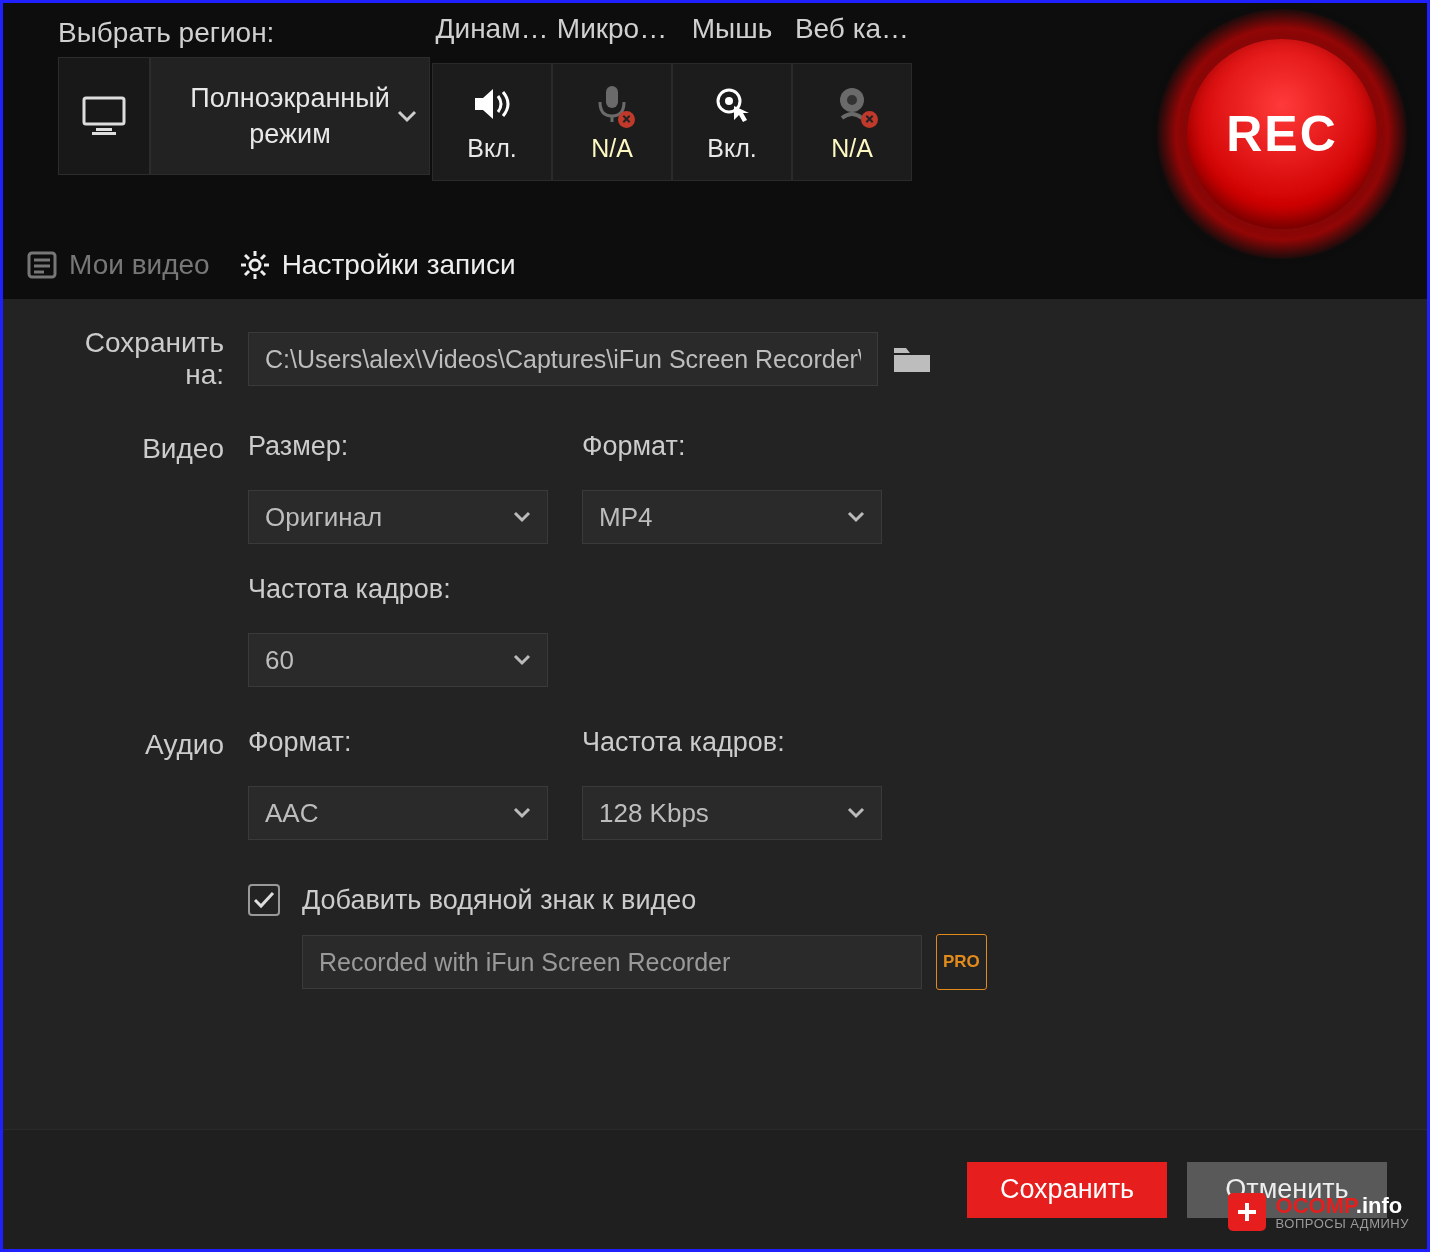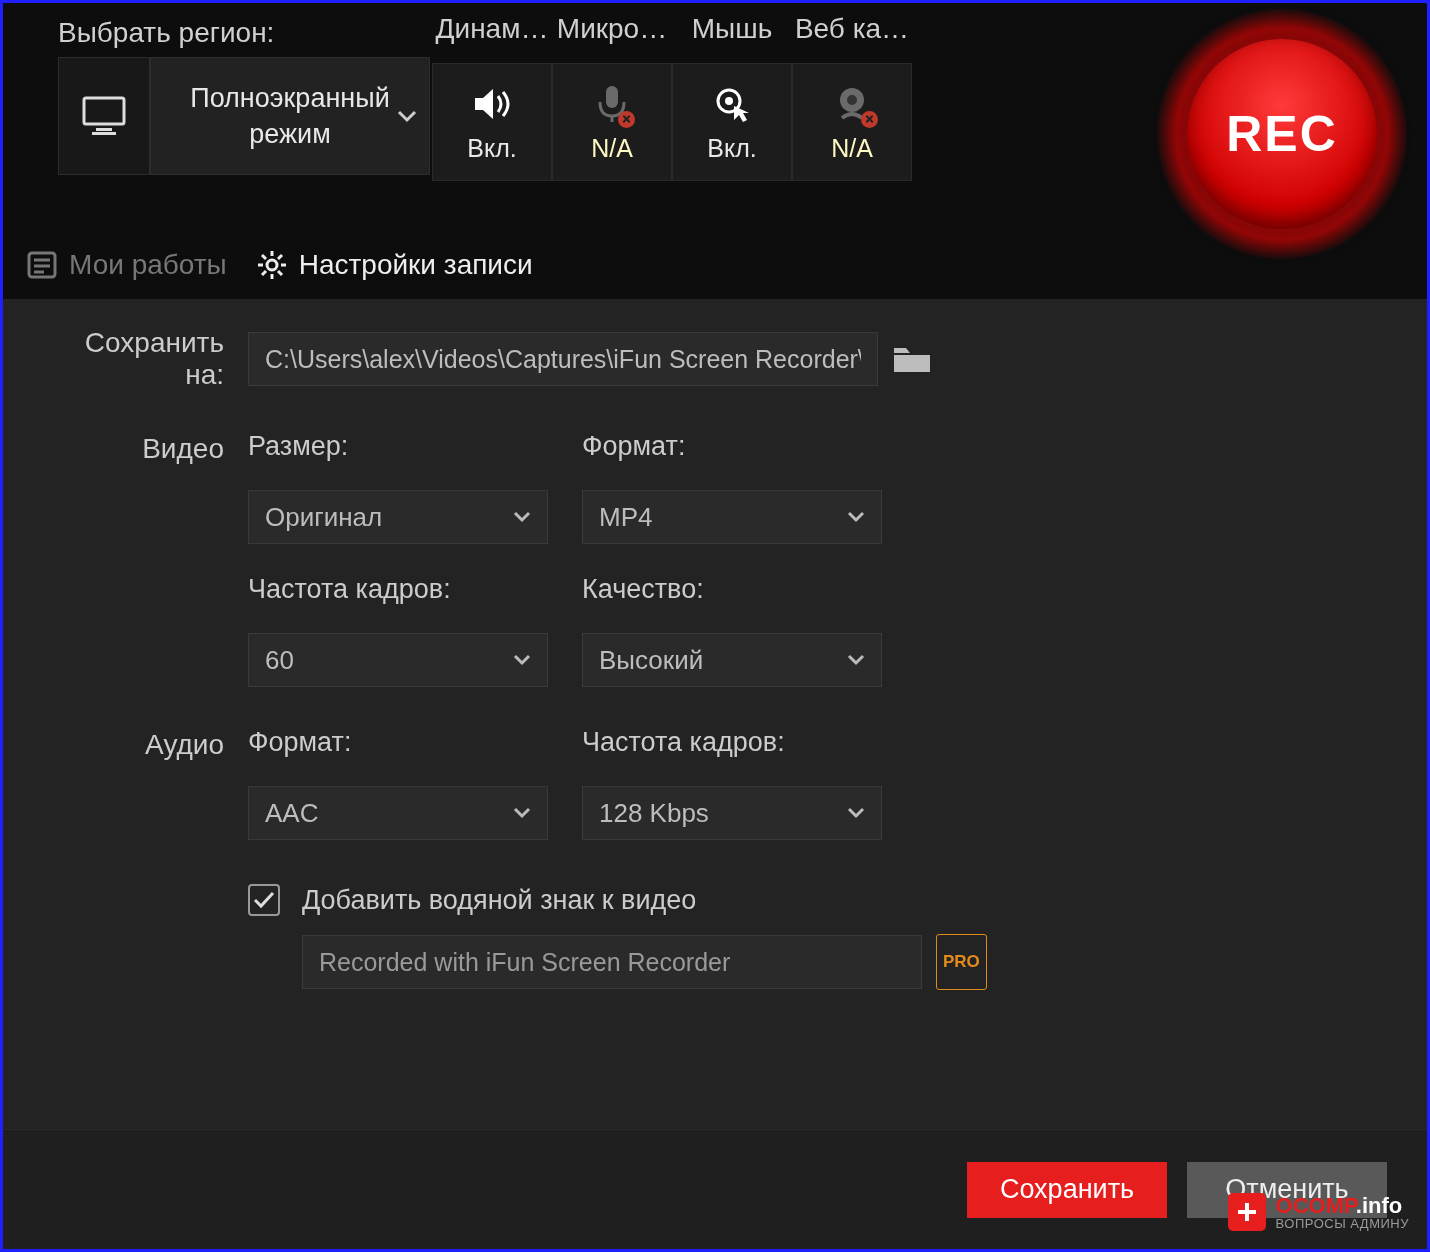--- a/index.html
+++ b/index.html
@@ -231,21 +231,21 @@
   </div>
 
   <div class="tabs">
     <div class="tab">
       <svg width="30" height="30" viewBox="0 0 30 30">
         <rect x="2" y="3" width="26" height="24" rx="3" fill="none" stroke="#777" stroke-width="3"></rect>
         <line x1="7" y1="10" x2="23" y2="10" stroke="#777" stroke-width="3"></line>
         <line x1="7" y1="16" x2="23" y2="16" stroke="#777" stroke-width="3"></line>
         <line x1="7" y1="22" x2="17" y2="22" stroke="#777" stroke-width="3"></line>
       </svg>
-      <span>Мои работы</span>
+      <span>Мои видео</span>
     </div>
     <div class="tab active">
       <svg width="30" height="30" viewBox="0 0 30 30">
         <circle cx="15" cy="15" r="5" fill="none" stroke="#eee" stroke-width="3"></circle>
         <g stroke="#eee" stroke-width="3">
           <line x1="15" y1="1" x2="15" y2="6"></line>
             <line x1="15" y1="24" x2="15" y2="29"></line>
           <line x1="1" y1="15" x2="6" y2="15"></line>
             <line x1="24" y1="15" x2="29" y2="15"></line>
           <line x1="5" y1="5" x2="9" y2="9"></line>
@@ -296,29 +296,20 @@
         </div>
         <div class="gcell">
           <div class="subhead">Частота кадров:</div>
           <div class="select">
             <span>60</span>
             <svg width="18" height="12" viewBox="0 0 18 12">
                 <path d="M2 2 L9 9 L16 2" fill="none" stroke="#bbb" stroke-width="3"></path>
               </svg>
           </div>
         </div>
-        <div class="gcell">
-          <div class="subhead">Качество:</div>
-          <div class="select">
-            <span>Высокий</span>
-            <svg width="18" height="12" viewBox="0 0 18 12">
-                <path d="M2 2 L9 9 L16 2" fill="none" stroke="#bbb" stroke-width="3"></path>
-              </svg>
-          </div>
-        </div>
       </div>
     </div>
 
     <div class="sec-row">
       <div class="section-label">Аудио</div>
       <div class="grid2">
         <div class="gcell">
           <div class="subhead">Формат:</div>
           <div class="select">
             <span>AAC</span>

